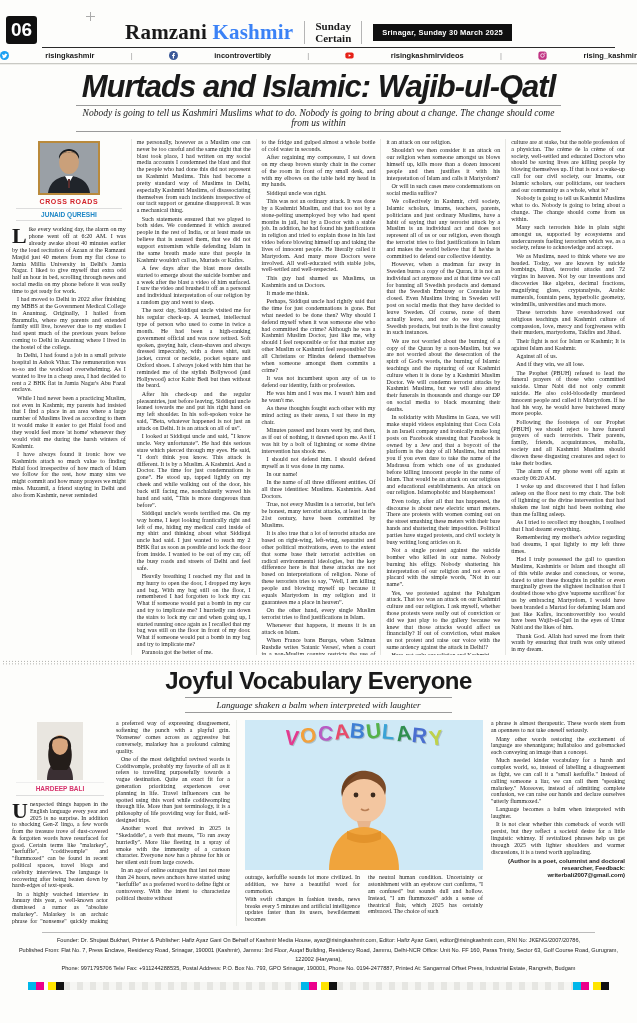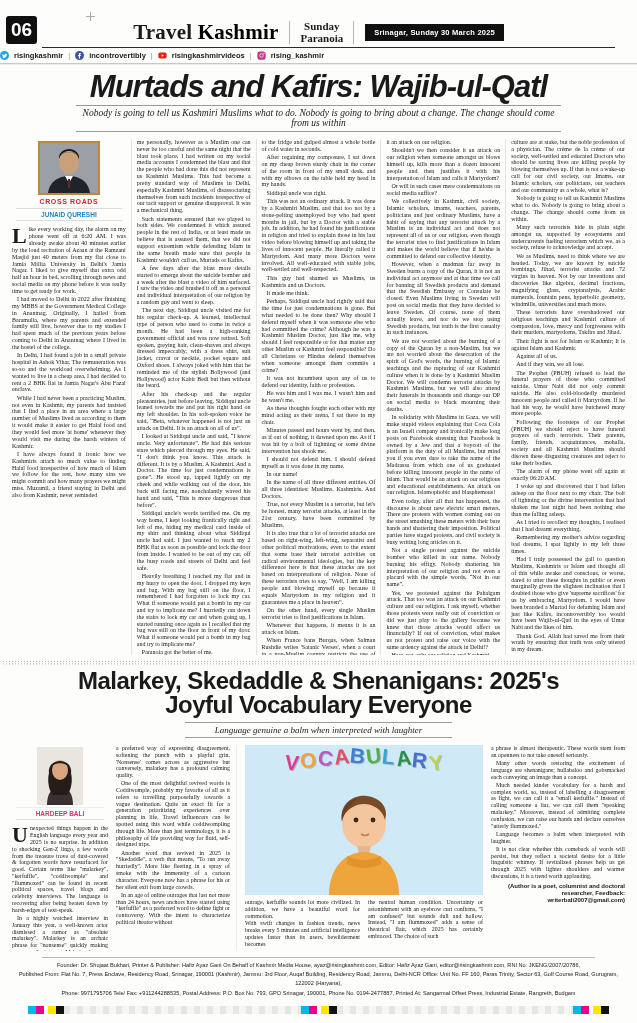--- a/index.html
+++ b/index.html
@@ -8,27 +8,27 @@
   
   .header{position:relative;padding-top:20px;}
   .pagenum{position:absolute;left:6px;top:16px;width:31px;height:28px;background:#101010;color:#fff;
            font-family:"Liberation Sans",sans-serif;font-weight:bold;font-size:19px;
            display:flex;align-items:center;justify-content:center;border-radius:3px;}
   .crop-mark{position:absolute;left:86px;top:12px;width:9px;height:9px;}
   .crop-mark::before{content:"";position:absolute;left:4px;top:0;width:1px;height:9px;background:#aaa;}
   .crop-mark::after{content:"";position:absolute;left:0;top:4px;width:9px;height:1px;background:#aaa;}
   .masthead-row{display:flex;justify-content:center;align-items:center;gap:11px;}
   .brand{font-weight:bold;font-size:21px;letter-spacing:.2px;}
-  .brand-red{color:#000000;}
+  .brand-red{color:#3b82f6;}
   .edition{border-left:1px solid #b5b5b5;border-right:1px solid #b5b5b5;padding:0 10px;
            text-align:center;font-size:11px;line-height:1.05;font-weight:bold;}
   .datebox{background:#101010;color:#fff;font-family:"Liberation Sans",sans-serif;font-weight:bold;
            font-size:7.5px;padding:4px 9px;letter-spacing:.2px;}
   .header-rule{border-top:1.5px solid #2a2a2a;margin:2px 22px 0 42px;}
-  .social-row{display:flex;justify-content:flex-start;align-items:center;gap:5px;
+  .social-row{display:flex;justify-content:space-between;align-items:center;gap:5px;
               font-family:"Liberation Sans",sans-serif;font-size:7.5px;font-weight:bold;padding:3px 0 3px;}
   .social-sep{color:#999;font-weight:normal;}
   .sicon{width:9px;height:9px;display:inline-block;vertical-align:middle;}
   .band{height:1px;background:#c9c9c4;box-shadow:0 1px 0 #eeeeea;}
   
   .headline1{margin:7px 10px 3px;text-align:center;font-family:"Liberation Sans",sans-serif;
              font-weight:800;font-style:italic;font-size:31px;letter-spacing:-1px;line-height:1;}
   .standfirst{width:76%;margin:3px auto 0;text-align:center;font-style:italic;font-size:9.5px;
               padding:2px 0 3px;border-top:1px solid #9a9a9a;border-bottom:1px solid #9a9a9a;}
   .cols{display:flex;margin:7px 12px 0;height:516px;overflow:hidden;}
@@ -85,24 +85,24 @@
 </style>
 </head>
 <body>
 
 <div class="page">
 
   <div class="header">
     <div class="pagenum">06</div>
     <div class="crop-mark"></div>
     <div class="masthead-row">
-      <div class="brand"><span>Travel</span> <span class="brand-red">Kashmir</span></div>
+      <div class="brand"><span>Ramzani</span> <span class="brand-red">Kashmir</span></div>
       <div class="edition">
         <div>Sunday</div>
-        <div>Paranoia</div>
+        <div>Certain</div>
       </div>
       <div class="datebox">Srinagar, Sunday 30 March 2025</div>
     </div>
     <div class="header-rule"></div>
     <div class="social-row">
       <span class="sicon"><svg width="9" height="9" viewBox="0 0 12 12">
             <circle cx="6" cy="6" r="6" fill="#1da1f2"></circle>
             <path d="M9.6 4.1c-.26.12-.54.2-.83.23.3-.18.53-.46.64-.8-.28.17-.59.29-.92.35A1.45 1.45 0 0 0 6 5.2c0 .11.01.22.04.33-1.2-.06-2.27-.64-2.99-1.52-.13.21-.2.46-.2.73 0 .5.26.95.65 1.21-.24-.01-.46-.07-.66-.18v.02c0 .7.5 1.29 1.16 1.42a1.5 1.5 0 0 1-.65.03c.18.58.71 1 1.35 1.01A2.92 2.92 0 0 1 2.6 8.9a4.1 4.1 0 0 0 2.22.65c2.67 0 4.13-2.21 4.13-4.13v-.19c.28-.2.53-.46.65-.73z" fill="#fff"></path>
           </svg></span>
       <span>risingkashmir</span>
@@ -123,21 +123,21 @@
             <rect x="0.5" y="0.5" width="11" height="11" rx="3" fill="#c13584"></rect>
             <circle cx="6" cy="6" r="2.4" fill="none" stroke="#fff" stroke-width="1"></circle>
             <circle cx="9.2" cy="2.9" r="0.8" fill="#fff"></circle>
           </svg></span>
       <span>rising_kashmir</span>
     </div>
     <div class="band"></div>
   </div>
 
   <div>
-    <h1 class="headline1">Murtads and Kafirs: Wajib-ul-Qatl</h1>
+    <h1 class="headline1">Murtads and Islamic: Wajib-ul-Qatl</h1>
     <div class="standfirst">Nobody is going to tell us Kashmiri Muslims what to do. Nobody is going to bring about a change. The change should come from us within</div>
 
     <div class="cols">
       <div class="col">
         <div class="author-card">
           <div class="author-photo">
             <svg width="58" height="50" viewBox="0 0 58 50">
               <rect width="58" height="50" fill="#9aa0a6"></rect>
               <path d="M8 50 C10 36 22 33 29 33 C36 33 48 36 50 50 Z" fill="#20242a"></path>
               <path d="M25 33 L29 40 L33 33 Z" fill="#fff"></path>
@@ -225,24 +225,23 @@
           </div>
 
       </div>
     </div>
   </div>
 
   <div class="dotted-rule"></div>
 
   <div>
     <h2 class="headline2">
-      <div>Malarkey, Skedaddle &amp; Shenanigans: 2025's</div>
       <div>Joyful Vocabulary Everyone</div>
     </h2>
-    <div class="standfirst2">Language genuine a balm when interpreted with laughter</div>
+    <div class="standfirst2">Language shaken a balm when interpreted with laughter</div>
 
     <div class="bottom-grid">
       <div class="bcol bcol1">
         <div class="author-card">
           <div class="author-photo2">
             <svg width="46" height="58" viewBox="0 0 46 58">
               <rect width="46" height="58" fill="#e9e6e0"></rect>
               <path d="M10 58 C10 44 17 40 23 40 C29 40 36 44 36 58 Z" fill="#3a2f33"></path>
               <path d="M12 26 C10 10 36 10 34 26 C36 34 34 44 30 48 L16 48 C12 44 10 34 12 26 Z" fill="#241d1a"></path>
               <ellipse cx="23" cy="23" rx="8" ry="10" fill="#d9a67e"></ellipse>

